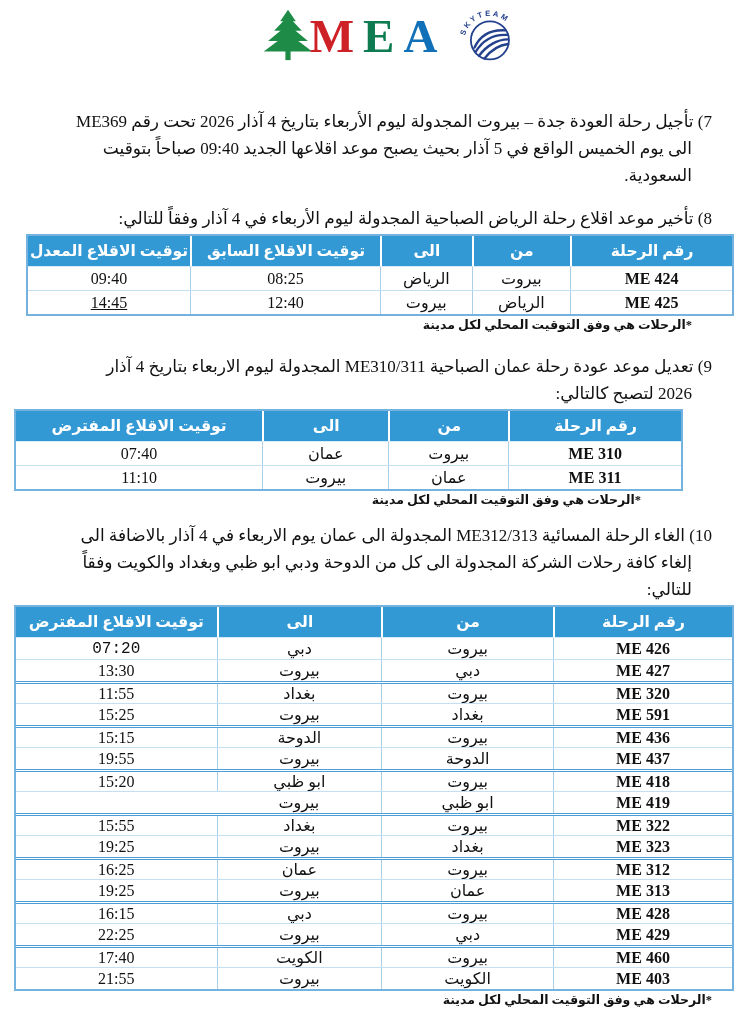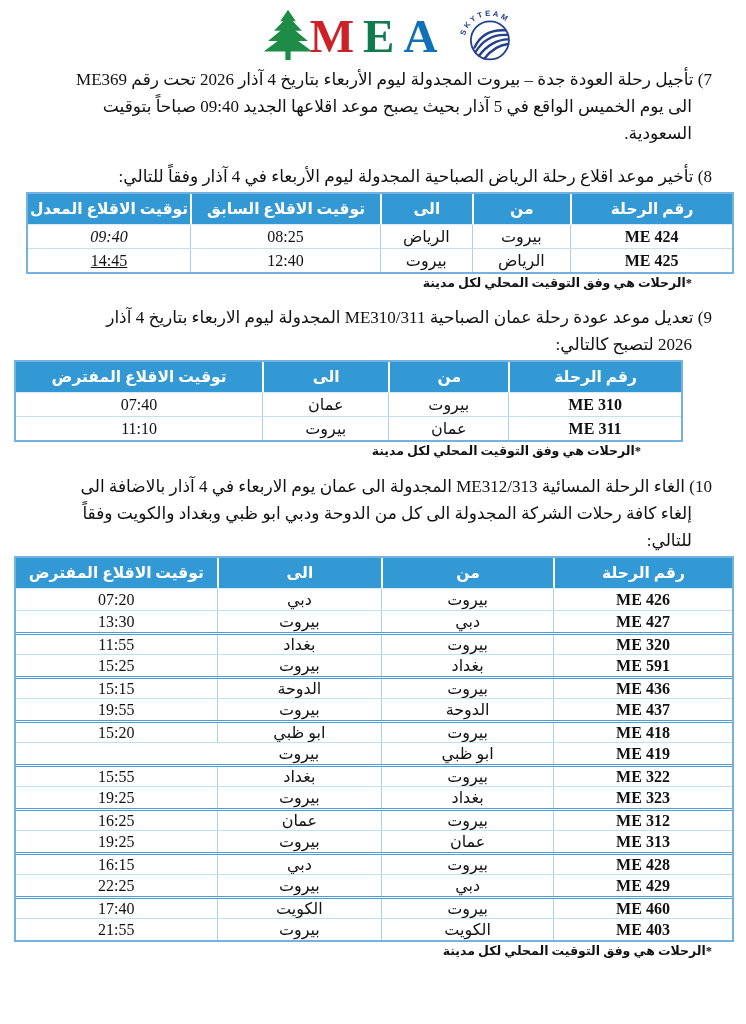--- a/index.html
+++ b/index.html
@@ -12,23 +12,23 @@
   
   .logo-row{display:flex;justify-content:center;align-items:center;padding-top:6px;margin-left:34px;height:60px;}
   .cedar{width:52px;height:56px;margin-right:-4px;margin-top:-2px;}
   .mea-word{font-size:47px;font-weight:bold;letter-spacing:9px;line-height:1;
             font-family:"Liberation Serif","DejaVu Serif",serif;display:flex;align-items:center;}
   .mea-word span{display:inline-block;}
   .skyteam{width:58px;height:58px;margin-left:14px;margin-top:-4px;}
   
   .para{direction:rtl;text-align:right;margin:0 34px 0 36px;font-size:17px;line-height:27px;}
   .para .cont{padding-right:20px;}
-  .p7{}
+  .p7{margin-top:42px;}
   .p8{margin-top:16px;}
-  .p9{margin-top:13px;}
+  .p9{margin-top:20px;}
   .p10{margin-top:14px;}
   
   .ftable{direction:rtl;border:2px solid var(--tbl-border,#74b2df);box-sizing:border-box;background:#fff;}
   .t1{margin:2px 0 0 26px;width:708px;}
   .t2{margin:2px 0 0 14px;width:669px;}
   .t3{margin:2px 0 0 14px;width:720px;}
   .trow{display:flex;width:100%;box-sizing:border-box;}
   .cell{box-sizing:border-box;display:flex;align-items:center;justify-content:center;
         overflow:hidden;white-space:nowrap;}
   .thead{height:30px;}
@@ -102,21 +102,21 @@
         <div class="cell" style="width: 14%;">من</div>
         <div class="cell" style="width: 13%;">الى</div>
         <div class="cell" style="width: 27%;">توقيت الاقلاع السابق</div>
         <div class="cell" style="width: 23%;">توقيت الاقلاع المعدل</div>
       </div>
       <div class="trow tdata">
         <div class="cell c-flight" dir="ltr" style="width: 23%;">ME 424</div>
         <div class="cell c-city" style="width: 14%;">بيروت</div>
         <div class="cell c-city" style="width: 13%;">الرياض</div>
         <div class="cell c-city" style="width: 27%;">08:25</div>
-        <div class="cell c-time" dir="ltr" style="width: 23%; font-style: italic;">09:40</div>
+        <div class="cell c-time" dir="ltr" style="width: 23%;">09:40</div>
       </div>
       <div class="trow tdata rsep">
         <div class="cell c-flight" dir="ltr" style="width: 23%;">ME 425</div>
         <div class="cell c-city" style="width: 14%;">الرياض</div>
         <div class="cell c-city" style="width: 13%;">بيروت</div>
         <div class="cell c-city" style="width: 27%;">12:40</div>
         <div class="cell c-time" dir="ltr" style="width: 23%; text-decoration: underline;">14:45</div>
       </div>
     </div>
   <div class="footnote fn1">*الرحلات هي وفق التوقيت المحلي لكل مدينة</div>
@@ -157,21 +157,21 @@
       <div class="trow thead">
         <div class="cell" style="width: 25%;">رقم الرحلة</div>
         <div class="cell" style="width: 24%;">من</div>
         <div class="cell" style="width: 23%;">الى</div>
         <div class="cell" style="width: 28%;">توقيت الاقلاع المفترض</div>
       </div>
       <div class="trow tdata">
         <div class="cell c-flight" dir="ltr" style="width: 25%;">ME 426</div>
         <div class="cell c-city" style="width: 24%;">بيروت</div>
         <div class="cell c-city" style="width: 23%;">دبي</div>
-        <div class="cell c-time" dir="ltr" style="width: 28%;">07:20</div>
+        <div class="cell c-time" dir="ltr" style="width: 28%; font-family: Liberation Mono, monospace;">07:20</div>
       </div>
       <div class="trow tdata rsep">
         <div class="cell c-flight" dir="ltr" style="width: 25%;">ME 427</div>
         <div class="cell c-city" style="width: 24%;">دبي</div>
         <div class="cell c-city" style="width: 23%;">بيروت</div>
         <div class="cell c-time" dir="ltr" style="width: 28%;">13:30</div>
       </div>
       <div class="trow tdata gsep">
         <div class="cell c-flight" dir="ltr" style="width: 25%;">ME 320</div>
         <div class="cell c-city" style="width: 24%;">بيروت</div>

